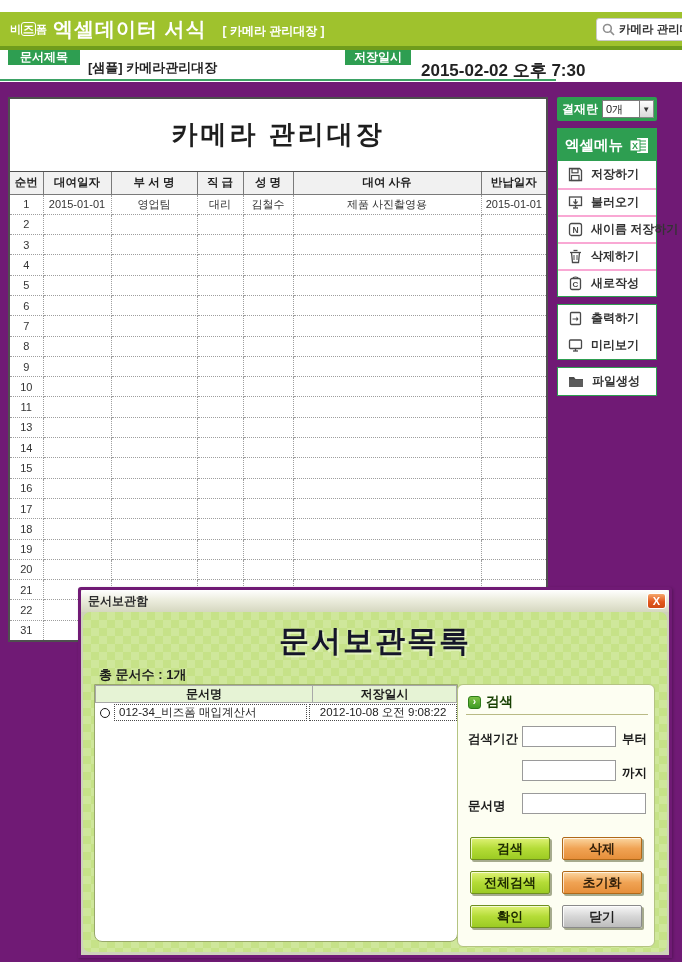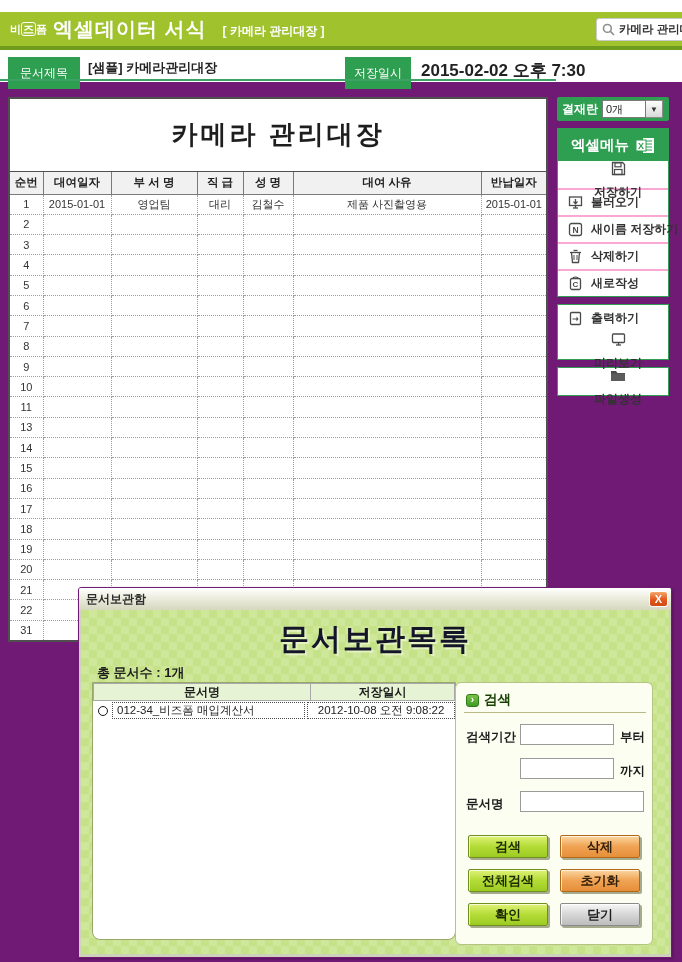--- a/index.html
+++ b/index.html
@@ -15,22 +15,22 @@
   .app-title { color:#fff; font-size:20px; font-weight:bold; letter-spacing:1px; white-space:nowrap; }
   .doc-badge-top { color:#fff; font-size:12px; font-weight:bold; margin-left:16px; margin-top:4px; white-space:nowrap; }
   .top-search { position:absolute; left:596px; top:6px; width:110px; height:23px; background:#fff;
     border:1px solid #c9c9c9; border-radius:3px; display:flex; align-items:center; padding:0 5px; overflow:hidden; }
   .top-search .mag { flex:0 0 auto; margin-right:4px; }
   .top-search span { font-size:11.5px; color:#333; font-weight:bold; white-space:nowrap; }
   .header-strip { position:absolute; left:0; top:34px; width:682px; height:4px; background:#6f9c1c; }
 
   
   .doc-bar { position:absolute; left:0; top:38px; width:682px; height:32px; background:#fff; }
-  .g-badge { position:absolute; top:7px; height:32px; background:#2e9e51; color:#fff;
-    font-size:12px; font-weight:normal; display:flex; align-items:center; justify-content:center; }
+  .g-badge { position:absolute; top:0; height:15px; background:#2e9e51; color:#fff;
+    font-size:12px; font-weight:bold; display:flex; align-items:center; justify-content:center; }
   .badge-title { left:8px; width:72px; }
   .badge-saved { left:345px; width:66px; }
   .doc-title-val { position:absolute; left:88px; top:9px; font-size:13px; font-weight:bold; color:#222; white-space:nowrap; }
   .doc-saved-val { position:absolute; left:421px; top:9px; font-size:17px; font-weight:bold; color:#222; white-space:nowrap; }
   .doc-underline { position:absolute; left:0; top:29px; width:556px; height:2px; background:#3da265; }
 
   
   .sheet { position:absolute; left:8px; top:85px; width:540px; border-collapse:collapse;
     background:#fff; border:2px solid #4f4f4f; table-layout:fixed; }
   .sheet td, .sheet th { overflow:hidden; white-space:nowrap; }
@@ -38,54 +38,54 @@
     letter-spacing:3px; color:#1e1e1e; border-bottom:1px solid #4f4f4f; }
   .sheet thead th { height:23px; background:#f1f1f1; font-size:11.5px; font-weight:bold; color:#222;
     border:1px solid #7a7a7a; border-top:none; text-align:center; }
   .sheet tbody td { height:20.3px; font-size:11px; color:#333; text-align:center;
     border:1px dotted #9e9e9e; }
   .sheet tbody tr:first-child td { border-top:1px solid #7a7a7a; }
   .sheet tbody td:first-child { border-left:none; }
   .sheet tbody td:last-child { border-right:none; }
 
   
-  .sidebar { position:absolute; left:557px; top:85px; width:112px; }
+  .sidebar { position:absolute; left:557px; top:85px; width:100px; }
   .approval-bar { height:24px; background:#2e9e51; border-radius:2px; display:flex;
     align-items:center; padding:0 3px 0 5px; }
   .approval-bar .lbl { color:#fff; font-size:12px; font-weight:bold; margin-right:4px; white-space:nowrap; }
   .approval-select { width:44px; height:18px; background:#fff; border:1px solid #7a7a7a;
     font-size:11px; color:#222; display:flex; align-items:center; padding-left:3px; }
   .approval-drop { width:17px; height:18px; background:linear-gradient(#fdfdfd,#d9d9d9);
     border:1px solid #8a8a8a; border-left:none; display:flex; align-items:center; justify-content:center;
     font-size:8px; color:#333; }
   .menu-card { background:#fff; border:1px solid #2e9e51; margin-top:7px; }
   .menu-head { height:32px; background:#2e9e51; display:flex; align-items:center; justify-content:center; gap:6px; }
   .menu-head .t { color:#fff; font-size:14.5px; font-weight:bold; white-space:nowrap; }
   .menu-item { height:27px; display:flex; align-items:center; gap:8px; padding-left:10px; border-top:2px solid #f9a8d4; }
   .menu-item:first-child { border-top:none; }
-  .menu-card .menu-item.no-top { border-top:none;flex-direction:column; }
+  .menu-card .menu-item.no-top { border-top:none; }
   .menu-item .lab { font-size:12px; font-weight:bold; color:#333; white-space:nowrap; }
   .icon-svg { flex:0 0 auto; display:block; }
 
   
   .dialog { position:absolute; left:78px; top:575px; width:594px; height:371px; z-index:10;
-    border:1px solid #701a75; border-radius:3px 3px 0 0; background:#cfd2bb;
+    border:3px solid #701a75; border-radius:3px 3px 0 0; background:#cfd2bb;
     box-shadow:1px 1px 3px rgba(0,0,0,.25); }
   .dlg-titlebar { height:22px; background:linear-gradient(#ffffff,#ecedde 45%,#d5d7c0);
     border-radius:2px 2px 0 0; display:flex; align-items:center; padding:0 3px 0 7px; }
   .dlg-titlebar .t { font-size:12px; font-weight:bold; color:#2e2e2e; flex:1; white-space:nowrap; }
   .dlg-close { width:19px; height:16px; border:1px solid #fff; border-radius:3px;
     background:linear-gradient(#f5a76b,#e2571d 55%,#cf4a12); color:#fff; font-size:11px; font-weight:bold;
     display:flex; align-items:center; justify-content:center; line-height:1; }
   .dlg-body { position:absolute; left:2px; top:22px; right:2px; bottom:3px;
     background-color:#c6e288;
     background-image:
       linear-gradient(45deg, rgba(255,255,255,.16) 25%, transparent 25%, transparent 75%, rgba(255,255,255,.16) 75%),
       linear-gradient(45deg, rgba(255,255,255,.16) 25%, transparent 25%, transparent 75%, rgba(255,255,255,.16) 75%);
-    background-size:16px 16px; background-position:0 0,8px 8px; overflow:hidden; }
+    background-size:16px 16px; background-position:0 0,8px 8px; overflow:hidden;border-radius:7px; }
   .dlg-heading { position:absolute; left:0; top:9px; width:100%; text-align:center;
     font-size:30px; font-weight:bold; color:#15152a; letter-spacing:2px;
     text-shadow:2px 2px 0 rgba(240,250,215,.65); }
   .dlg-count { position:absolute; left:16px; top:54px; font-size:13px; font-weight:bold; color:#1c1c1c; }
   .dlg-list { position:absolute; left:11px; top:72px; width:364px; height:258px;
     background:#fff; border:1px solid #98a86a; border-radius:0 0 8px 8px; overflow:hidden; }
   .dlg-list-header { display:flex; height:18px; }
   .dlg-list-header .hc { background:#e6f3d5; border:1px solid #a8a8a8; font-size:12px; font-weight:bold;
     color:#1c1c1c; text-align:center; line-height:16px; }
   .dlg-list-header .hc.name { width:218px; border-right:none; }

